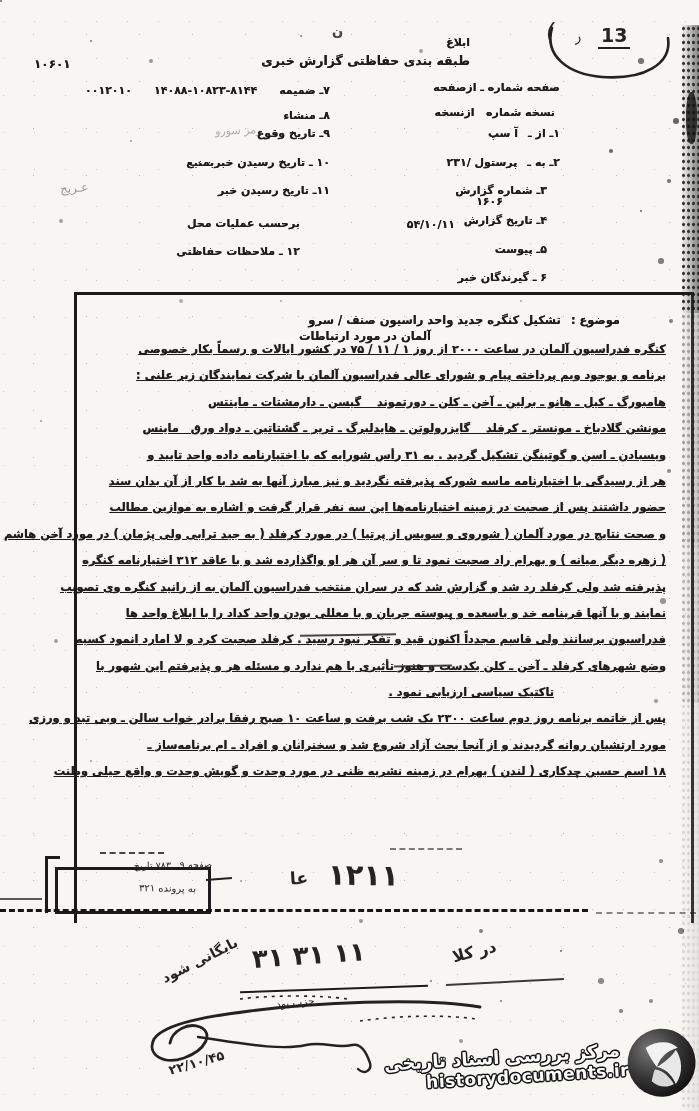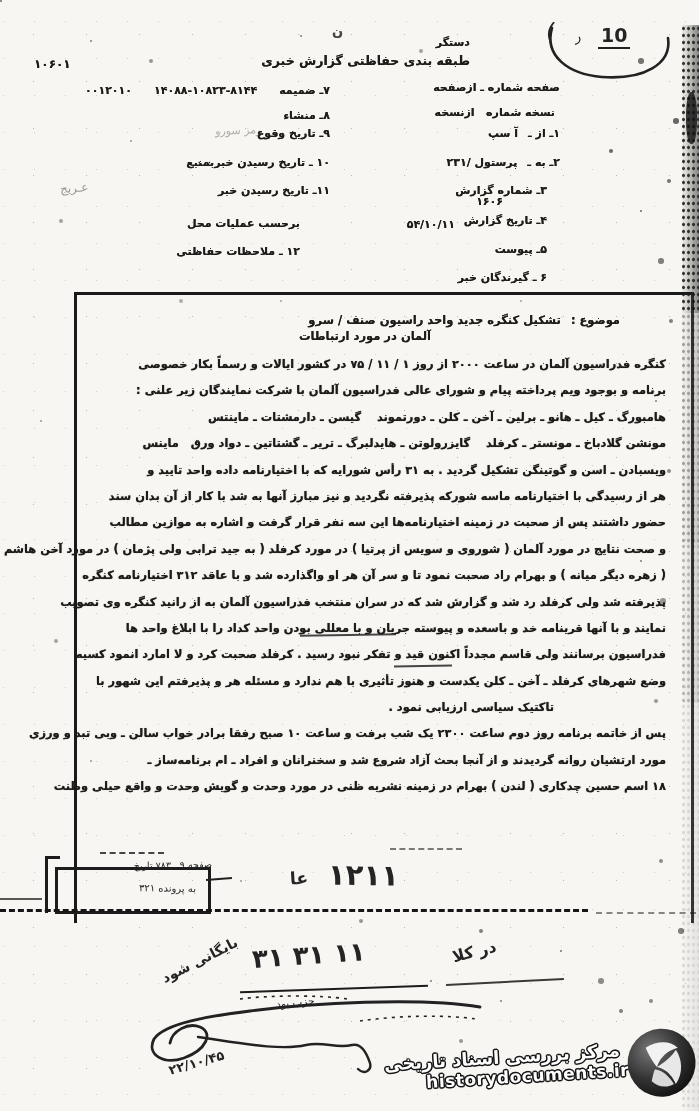--- a/index.html
+++ b/index.html
@@ -54,21 +54,21 @@
   .dots10{left:196px; top:155px; font-size:12px; letter-spacing:6px; color:#222;}
 
   
   .body-box{
     left:74px; top:292px; width:614px; height:628px;
     border-top:3px solid #1a1a1a; border-left:3px solid #1a1a1a;
     border-right:3px solid rgba(20,20,20,.85);
   }
   .subject{right:79px; top:313px; font-size:11.5px;}
   .subject2{right:268px; top:329px; font-size:11.5px;}
-  .bodylines{left:88px; top:351px; width:578px;}
+  .bodylines{left:88px; top:336px; width:578px;text-decoration:underline;}
   .bl{height:26.4px; line-height:26.4px; font-size:11.4px; font-weight:bold;
       direction:rtl; text-align:right; white-space:pre; color:#1d1b19;
       text-shadow:0 0 .7px rgba(30,28,26,.8); letter-spacing:.2px; overflow:visible;}
   .bl.indent{margin-right:112px;}
   .uline{height:0; border-top:2px solid rgba(25,25,25,.8);}
   .u11{left:300px; top:634px; width:96px; transform:rotate(-1deg);}
   .u13{left:394px; top:665px; width:58px; transform:rotate(-1deg);}
   .u19{left:100px; top:852px; width:64px; border-top-style:dashed;}
   .u20{left:390px; top:848px; width:72px; border-top-style:dashed; opacity:.7;}
 
@@ -147,25 +147,25 @@
   <div class="abs edge-band eb3"></div>
   <div class="abs edge-band eb4"></div>
   <div class="abs blob1"></div>
   <div class="abs speckles"></div>
 
   <svg class="abs corner-curve" width="150" height="80">
     <path d="M 12 16 C 4 44 28 62 62 65 C 104 68 132 52 128 26" fill="none" stroke="#222" stroke-width="2.6" stroke-linecap="round"></path>
   </svg>
   <div class="abs corner-paren hand">)</div>
   <div class="abs corner-letter hand">ر</div>
-  <div class="abs corner-num hand">10</div>
+  <div class="abs corner-num hand">13</div>
 
   <div class="abs typed sm serial">۱۰۶۰۱</div>
   <div class="abs typed sm stray-n">ن</div>
-  <div class="abs typed hdr-label">دستگر</div>
+  <div class="abs typed hdr-label">ابلاغ</div>
   <div class="abs typed hdr-title">طبقه بندی حفاظتی گزارش خبری</div>
 
   <div class="abs typed sm r1"><span class="row"><span>صفحه شماره ـ ازصفحه</span></span></div>
   <div class="abs typed sm r2"><span class="row"><span>نسخه شماره   ازنسخه</span></span></div>
   <div class="abs typed sm r3"><span class="row"><span>۱ـ از ـ</span><span>آ سپ</span></span></div>
   <div class="abs typed sm r4"><span class="row"><span>۲ـ به ـ</span><span>پرستول /۲۳۱</span></span></div>
   <div class="abs typed sm r5">۳ـ شماره گزارش</div>
   <div class="abs typed sm r5v">۱۶۰۶</div>
   <div class="abs typed sm r6">۴ـ تاریخ گزارش</div>
   <div class="abs typed sm r6v">۵۴/۱۰/۱۱</div>

